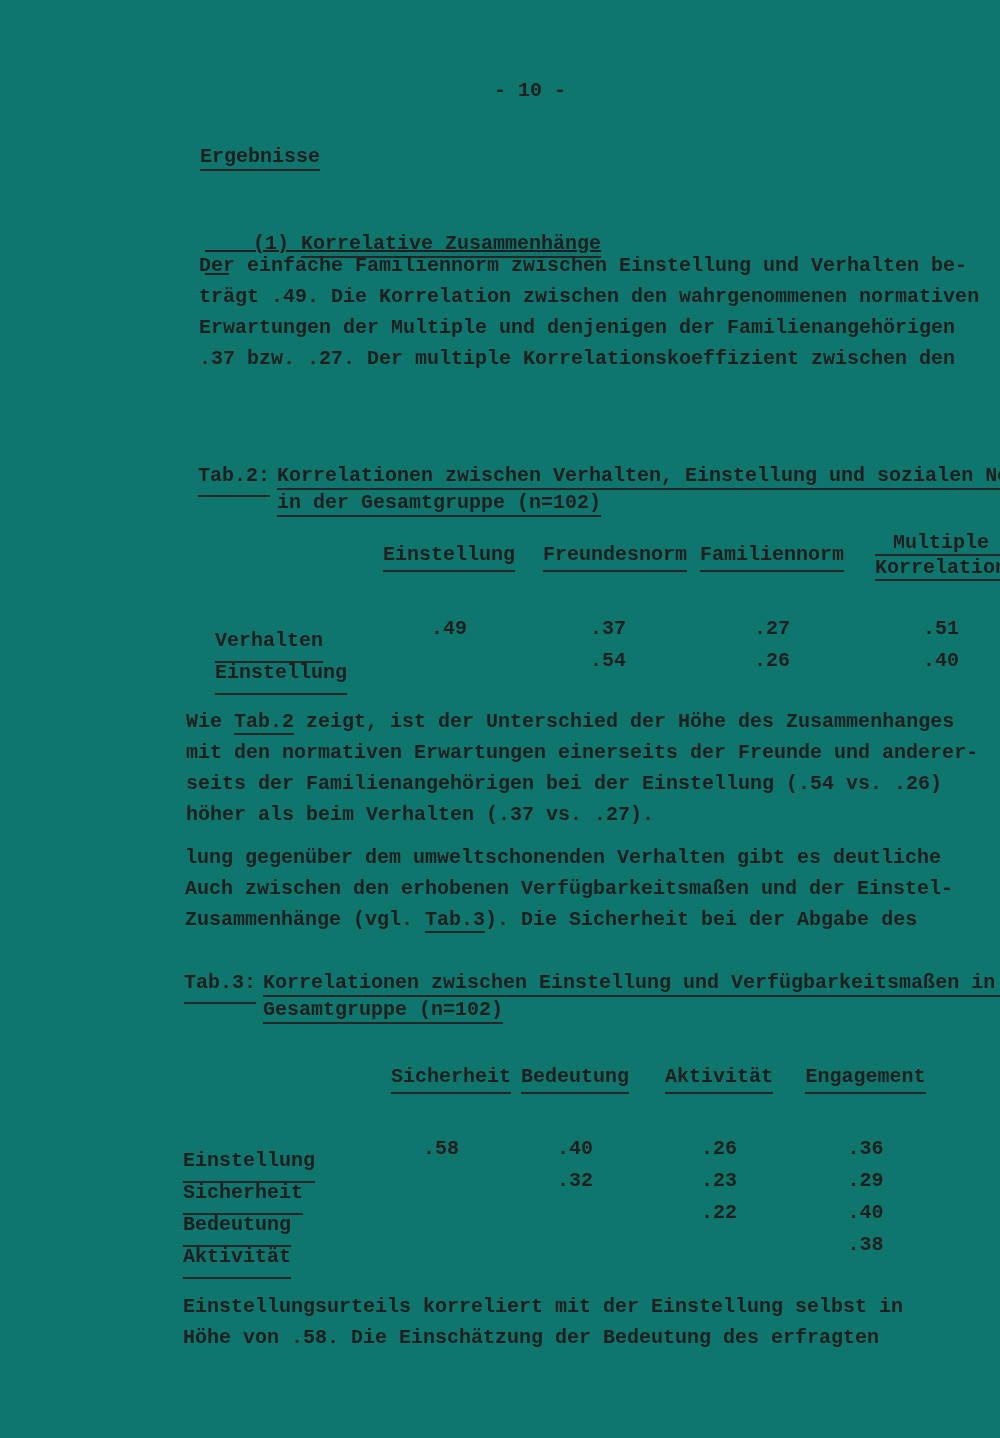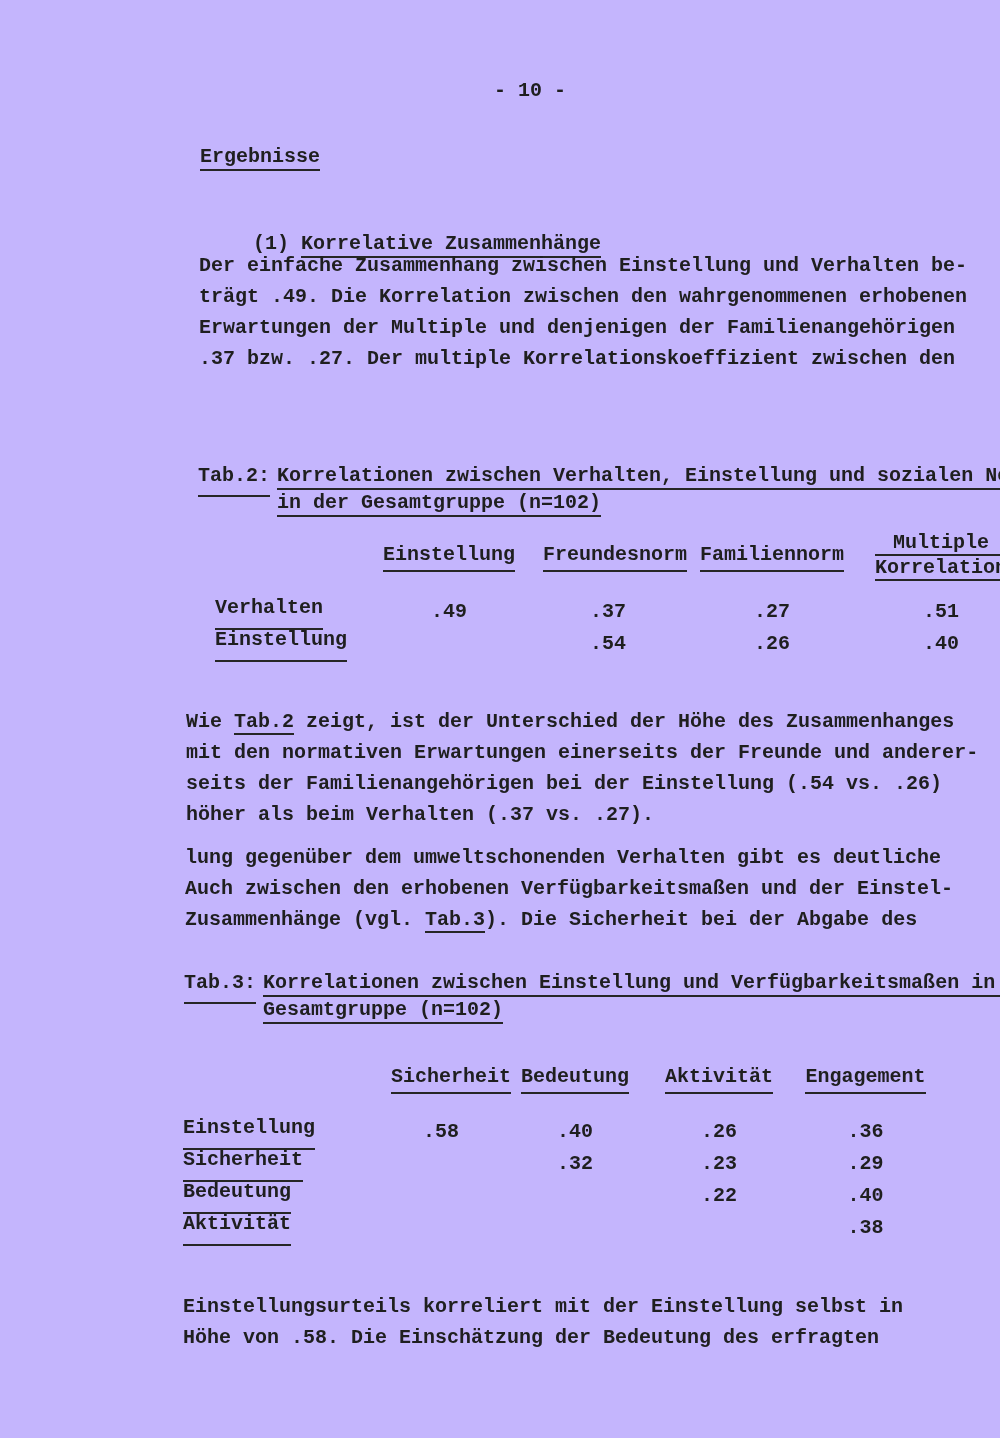--- a/index.html
+++ b/index.html
@@ -1,19 +1,19 @@
 <!DOCTYPE html>
 <html><head>
 <meta charset="utf-8">
 <style>
   html,body{margin:0;padding:0;background:#fbfbf8;}
   .page{
     position:relative;
     width:1000px;height:1438px;
-    background:#c4b5fd;
+    background:#0f766e;
     font-family:"Liberation Mono","DejaVu Sans Mono",monospace;
     font-weight:bold;
     font-size:20px;
     color:#1f1f1f;
     overflow:hidden;
   }
   .abs{position:absolute;}
   .pline{display:block;white-space:pre;line-height:31px;}
   .u{border-bottom:2px solid #262626;padding-bottom:1px;}
   .ref{border-bottom:2px solid #262626;}
@@ -22,21 +22,21 @@
   .tabcap .caplines{display:flex;flex-direction:column;align-items:flex-start;}
   .tabcap .capline{display:inline-block;white-space:pre;border-bottom:2px solid #262626;padding-bottom:1px;margin-bottom:1px;}
   .tablabel{display:inline-block;align-self:flex-start;border-bottom:2px solid #262626;padding-bottom:8px;}
   
   .trow{display:flex;align-items:center;line-height:28px;white-space:pre;gap:24px;}
   .cell{text-align:center;}
   .lab{text-align:left;}
   .hdr2{display:inline-block;text-align:center;line-height:23px;}
   .hdr2 .hl{display:block;border-bottom:2px solid #262626;padding-bottom:0px;}
   .hdru{display:inline-block;border-bottom:2px solid #262626;padding-bottom:1px;}
-  .rowu{display:inline-block;border-bottom:2px solid #262626;padding-bottom:6px;}
+  .rowu{display:inline-block;border-bottom:2px solid #262626;padding-bottom:6px;margin-top:33px;}
   
   .t2 .lab{width:140px;}
   .t2 .c1{width:140px;}
   .t2 .c2{width:130px;}
   .t2 .c3{width:150px;}
   .t2 .c4{width:140px;}
   
   .t3 .lab{width:184px;}
   .t3 .c1{width:100px;}
   .t3 .c2{width:120px;}
@@ -47,27 +47,27 @@
 <body>
 
 <div class="page">
 
   <div class="abs" style="top:79px;left:494px;">- 10 -</div>
 
   <div class="abs" style="top:145px;left:200px;">
     <span class="u">Ergebnisse</span>
   </div>
 
-  <div class="abs" style="top:209px;left:205px;white-space:pre;">
+  <div class="abs" style="top:209px;left:205px;white-space:pre;text-decoration:underline;">
     <span>(1)</span><span> </span><span class="u">Korrelative Zusammenhänge</span>
   </div>
 
   <div class="abs" style="top:250px;left:199px;">
-    <span class="pline">Der einfache Zusammenhang zwischen Einstellung und Verhalten be-</span>
-    <span class="pline">trägt .49. Die Korrelation zwischen den wahrgenommenen erhobenen</span>
+    <span class="pline">Der einfache Familiennorm zwischen Einstellung und Verhalten be-</span>
+    <span class="pline">trägt .49. Die Korrelation zwischen den wahrgenommenen normativen</span>
     <span class="pline">Erwartungen der Multiple und denjenigen der Familienangehörigen</span>
     <span class="pline">.37 bzw. .27. Der multiple Korrelationskoeffizient zwischen den</span>
   </div>
 
   <div class="abs tabcap" style="top:464px;left:198px;">
     <span class="tablabel">Tab.2:</span>
     <span class="caplines">
       <span class="capline">Korrelationen zwischen Verhalten, Einstellung und sozialen Normen</span>
       <span class="capline">in der Gesamtgruppe (n=102)</span>
     </span>

